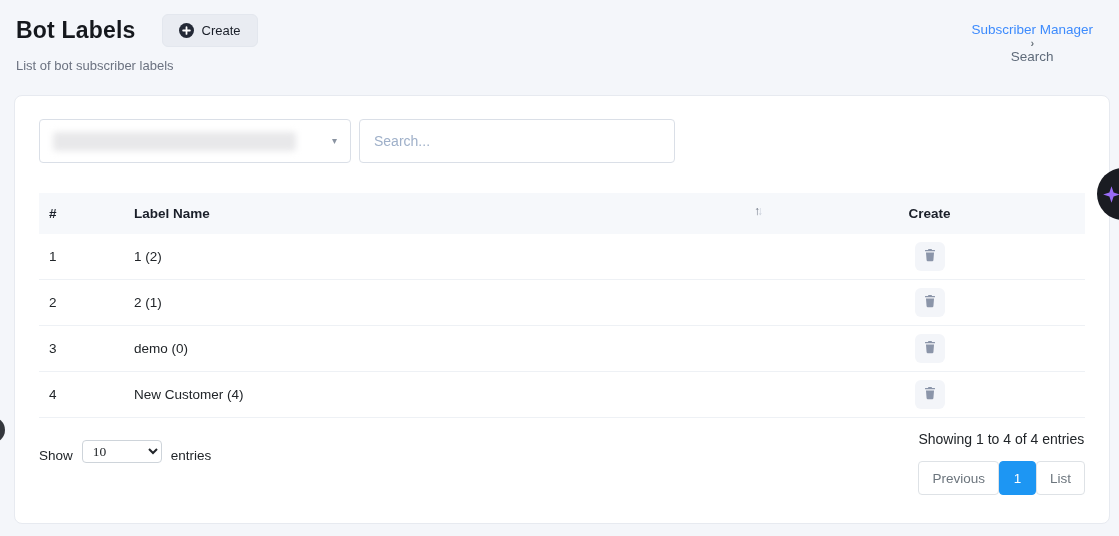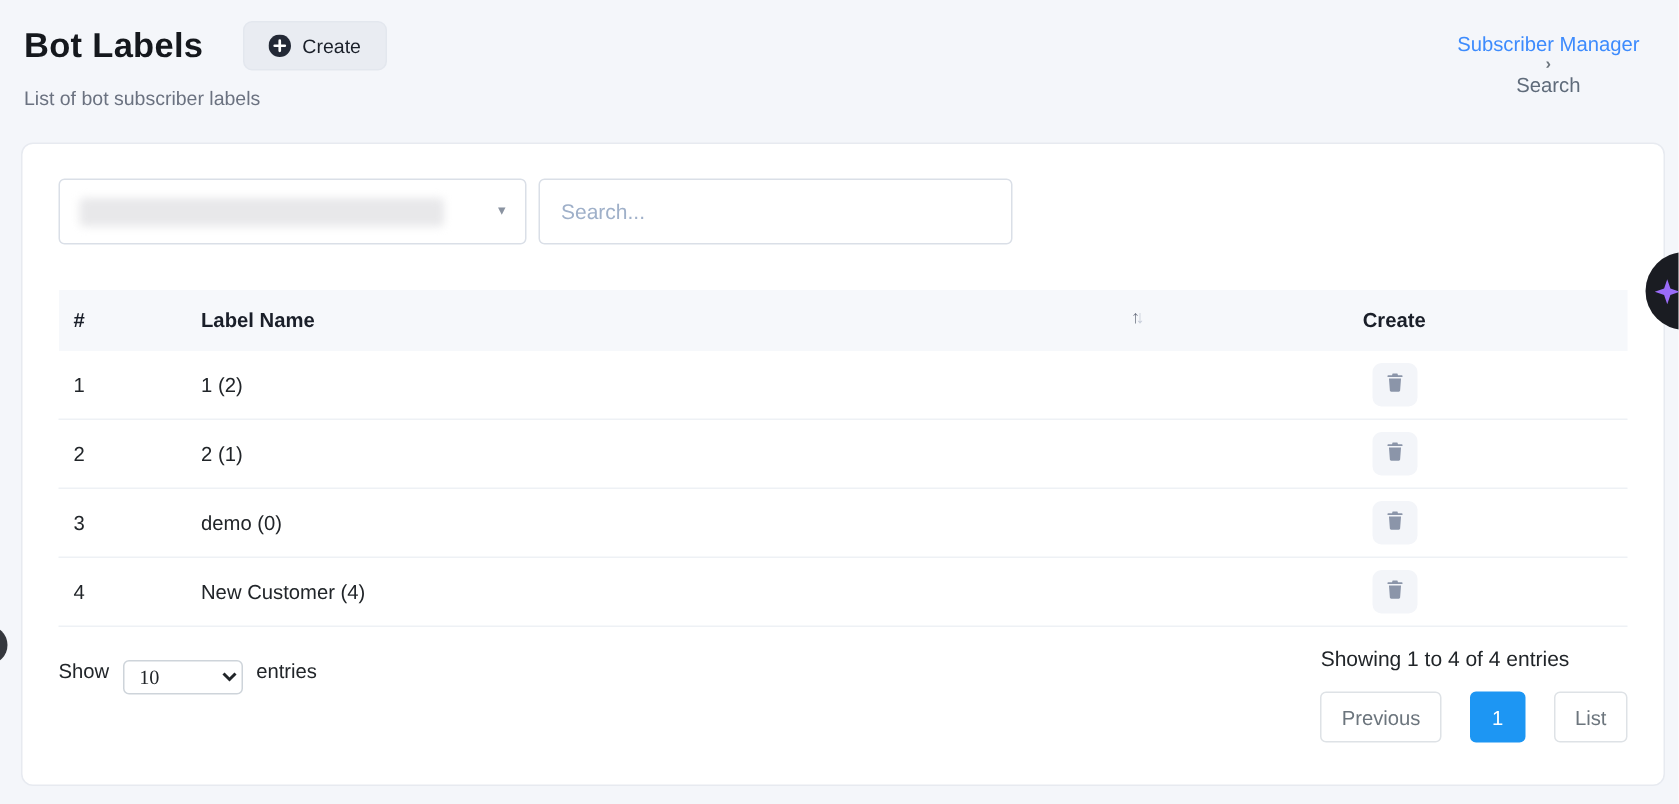--- a/index.html
+++ b/index.html
@@ -65,29 +65,29 @@
   .sort-asc{color:#6b7280;}
   .sort-desc{color:#c9cfda;}
   tbody td{padding:14px 10px;border-bottom:1px solid #eef1f5;color:#212529;}
   td.cell-actions{text-align:center;padding:8px 10px;}
   .trash-btn{
     width:30px;height:29px;background:#f3f5f9;border:none;border-radius:6px;
     display:inline-flex;align-items:center;justify-content:center;cursor:pointer;
   }
   
   .table-footer{display:flex;justify-content:space-between;align-items:flex-start;margin-top:13px;}
-  .length-group{display:flex;align-items:flex-start;gap:9px;margin-top:9px;font-size:13.5px;}
+  .length-group{display:flex;align-items:flex-end;gap:9px;margin-top:9px;font-size:13.5px;}
   .page-length{
     height:23px;width:80px;border:1px solid #ced4da;border-radius:4px;
     padding:0 6px;font-size:13.5px;color:#212529;background:#fff;
     font-family:Liberation Serif, serif;
   }
   .footer-right{display:flex;flex-direction:column;align-items:flex-start;gap:14px;}
   .summary{font-size:14px;color:#212529;}
-  .pagination{display:flex;gap:19px;}
+  .pagination{display:flex;gap:0;}
   .page-btn{
     height:34px;padding:0 13px;background:#fff;border:1px solid #dee2e6;border-radius:4px;
     color:#6c757d;font-size:13.5px;display:inline-flex;align-items:center;cursor:pointer;
     font-family:"Liberation Sans",sans-serif;
   }
   .page-btn.active{
     background:var(--active-page-blue);border-color:var(--active-page-blue);
     color:#fff;width:37px;justify-content:center;padding:0;
   }
   

